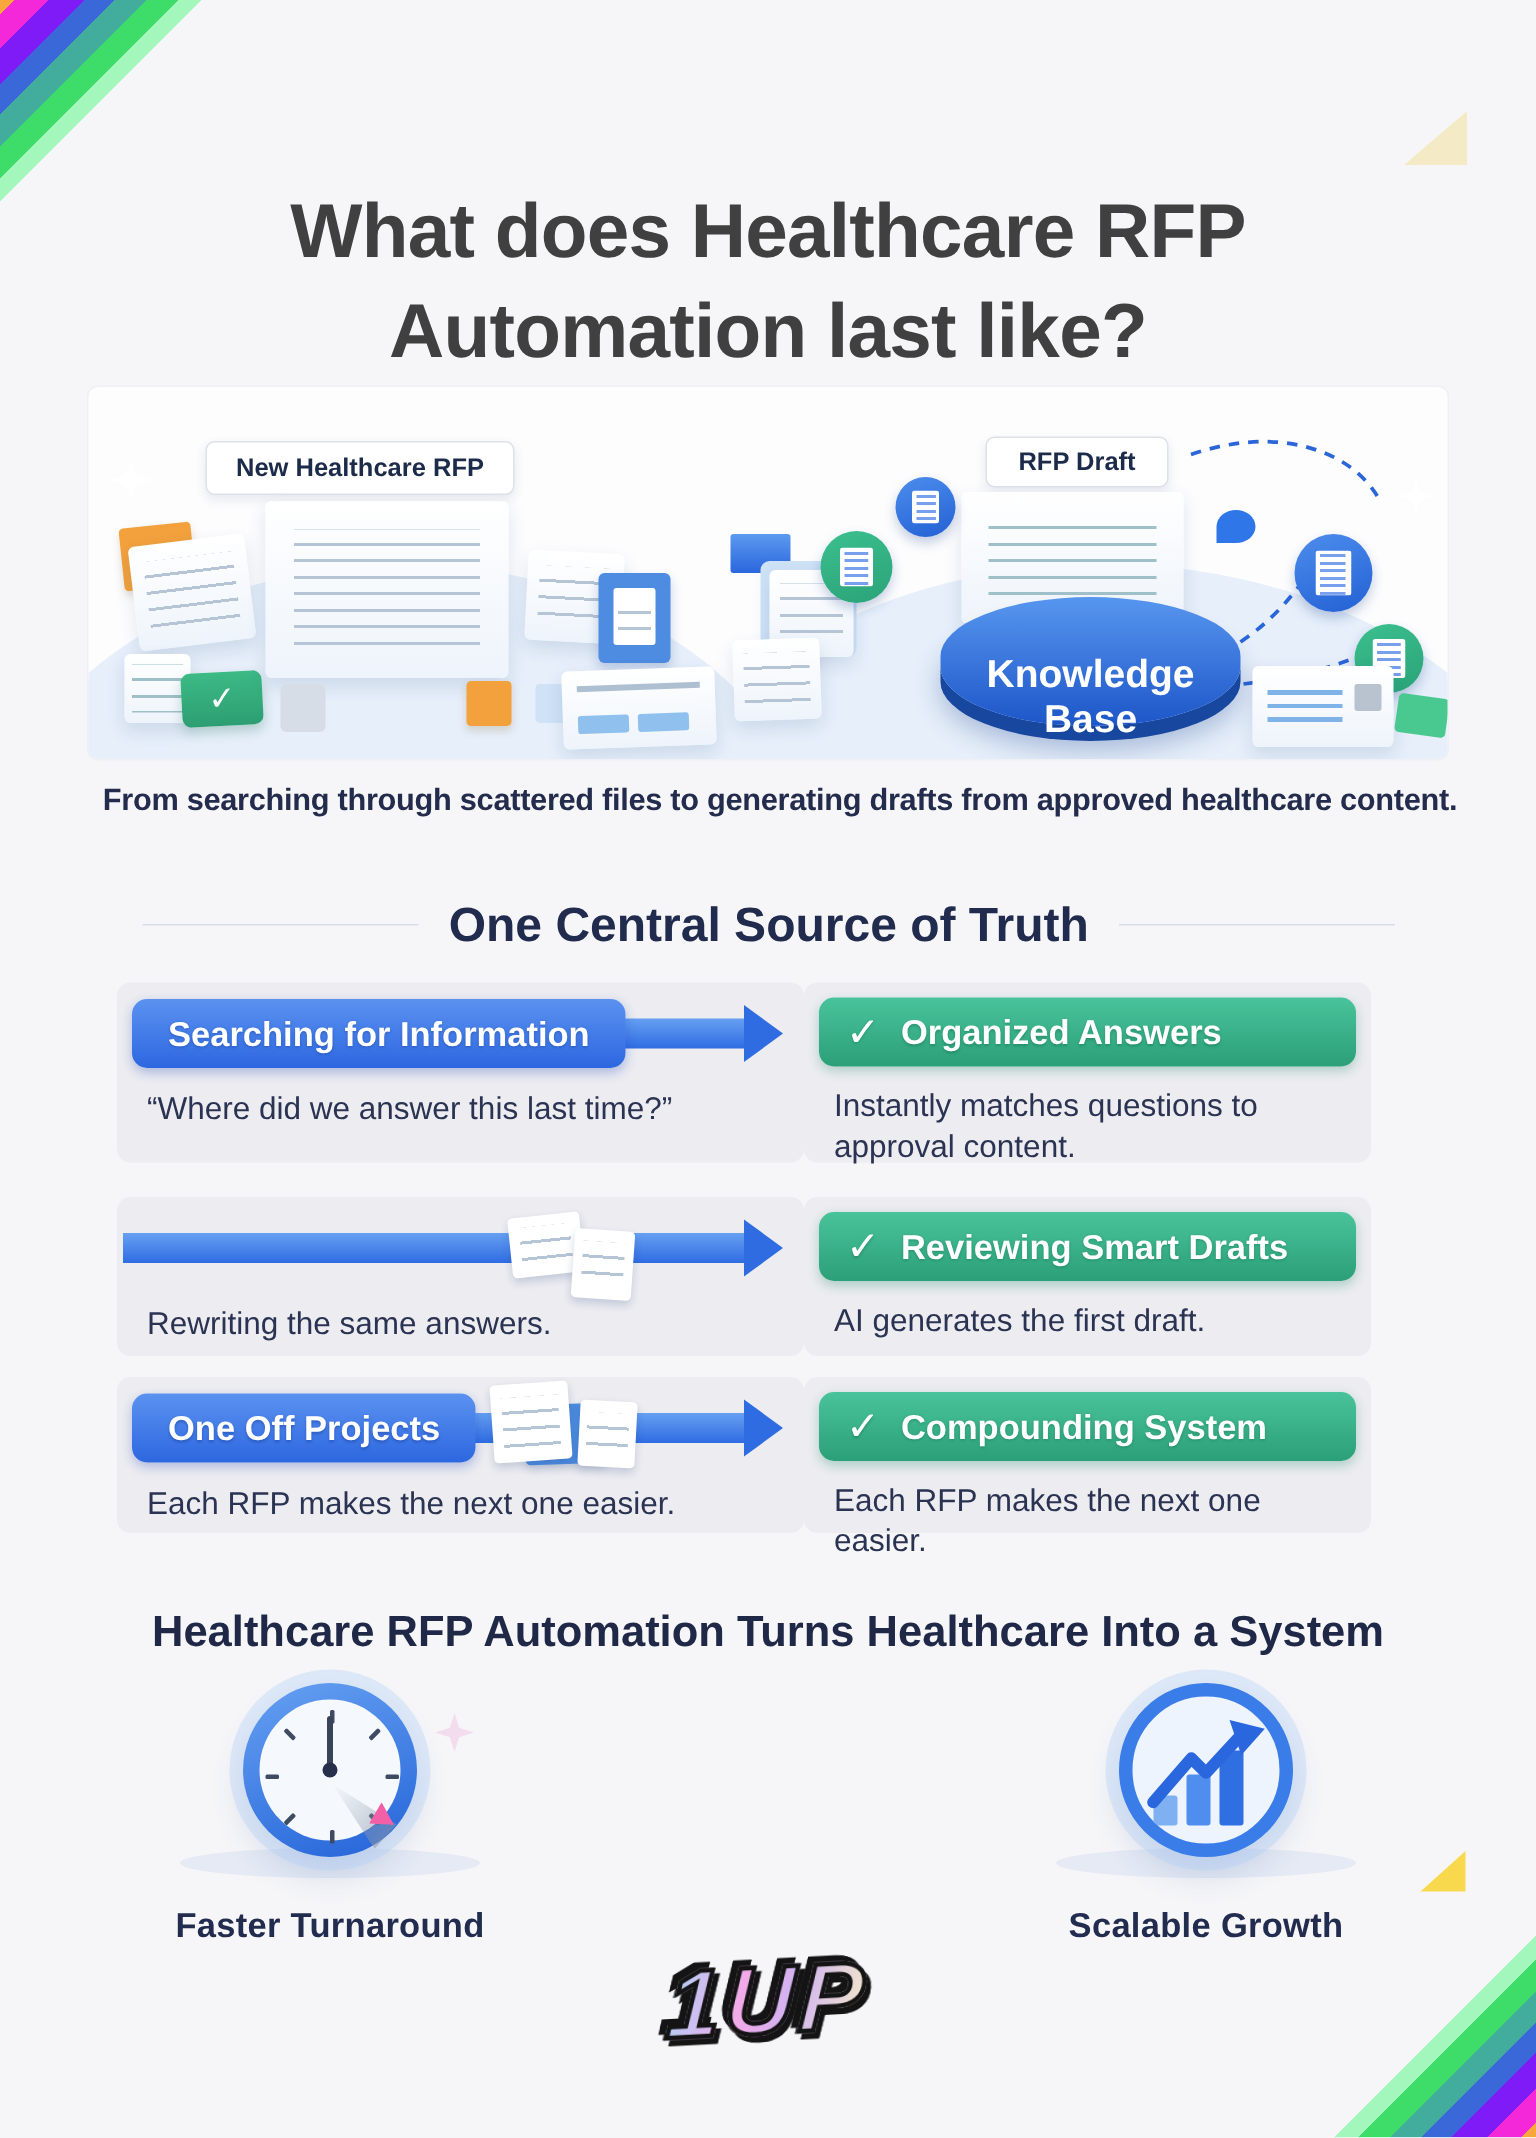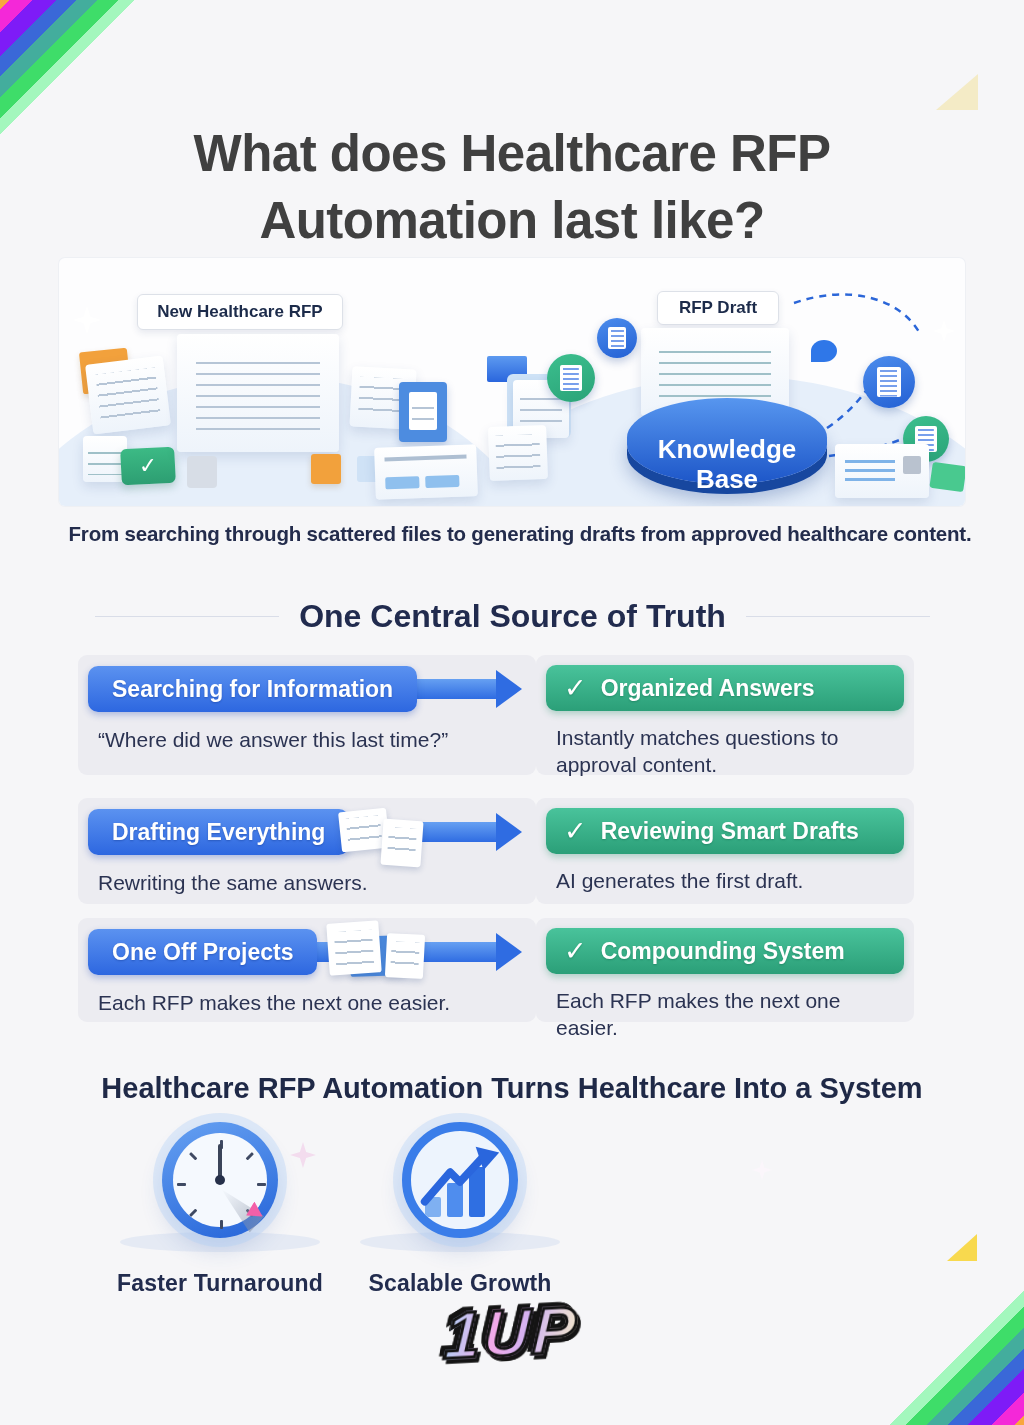--- a/index.html
+++ b/index.html
@@ -74,21 +74,21 @@
   .mini{position:absolute;background:#fff;border-radius:3px;box-shadow:0 3px 6px rgba(30,60,120,.2);z-index:3;}
   .mini .ruled{left:14%;right:14%;top:18%;bottom:18%;}
   .gbanner{display:flex;align-items:center;gap:14px;height:46px;margin:10px 10px 0 10px;padding:0 18px;border-radius:10px;
            background:linear-gradient(180deg,#49c39b,#2b9f78);color:#fff;font-weight:700;font-size:23px;
            text-shadow:0 1px 2px rgba(10,90,60,.35);box-shadow:0 3px 7px rgba(30,140,100,.3);}
   .gbanner .chk{font-size:27px;font-weight:900;}
   .desc{padding:13px 26px 0 20px;font-size:21px;font-weight:500;color:#2b3352;line-height:1.3;}
 
   
   .sys-heading{position:absolute;top:1072px;left:0;right:0;text-align:center;font-size:29px;font-weight:700;color:#1f2947;}
-  .features{position:absolute;top:1122px;left:100px;right:100px;display:flex;}
+  .features{position:absolute;top:1122px;left:100px;right:100px;display:flex;justify-content:space-between;}
   .feature{width:240px;display:flex;flex-direction:column;align-items:center;}
   .icon-wrap{position:relative;width:160px;height:132px;display:flex;justify-content:center;}
   .ground{position:absolute;bottom:2px;left:50%;transform:translateX(-50%);width:200px;height:20px;border-radius:50%;background:#e5eaf4;}
   .bigicon{position:relative;width:116px;height:116px;border-radius:50%;
            box-shadow:0 0 0 9px rgba(175,205,245,.35),0 12px 22px rgba(50,90,170,.18);}
   .ic-clock{background:linear-gradient(160deg,#66a1f2,#2463d8);}
   .face{position:absolute;inset:11px;background:#f5f9fe;border-radius:50%;}
   .tk{position:absolute;left:50%;top:50%;width:3px;height:9px;background:#3f4a63;border-radius:1px;
       transform:rotate(var(--r)) translateY(-40px);}
   .hh{position:absolute;left:50%;top:50%;width:4px;height:36px;background:#3a4459;border-radius:2px;
@@ -238,21 +238,20 @@
         <span class="chk">✓</span>
         <span>Organized Answers</span>
       </div>
       <div class="desc">Instantly matches questions to approval content.</div>
     </div>
   </div>
 
   <div class="row" style="top:798px;height:106px;">
     <div class="panel before">
       <div class="banner-line">
-        <div class="pill"><span>Drafting Everything</span></div>
         <div class="bar"></div>
         <div class="head"></div>
         <div class="mini" style="left:252px;top:2px;width:48px;height:40px;transform:rotate(-6deg);">
             <div class="ruled"></div>
           </div>
         <div class="mini" style="left:294px;top:12px;width:40px;height:46px;transform:rotate(4deg);">
             <div class="ruled"></div>
           </div>
       </div>
       <div class="desc">Rewriting the same answers.</div>

